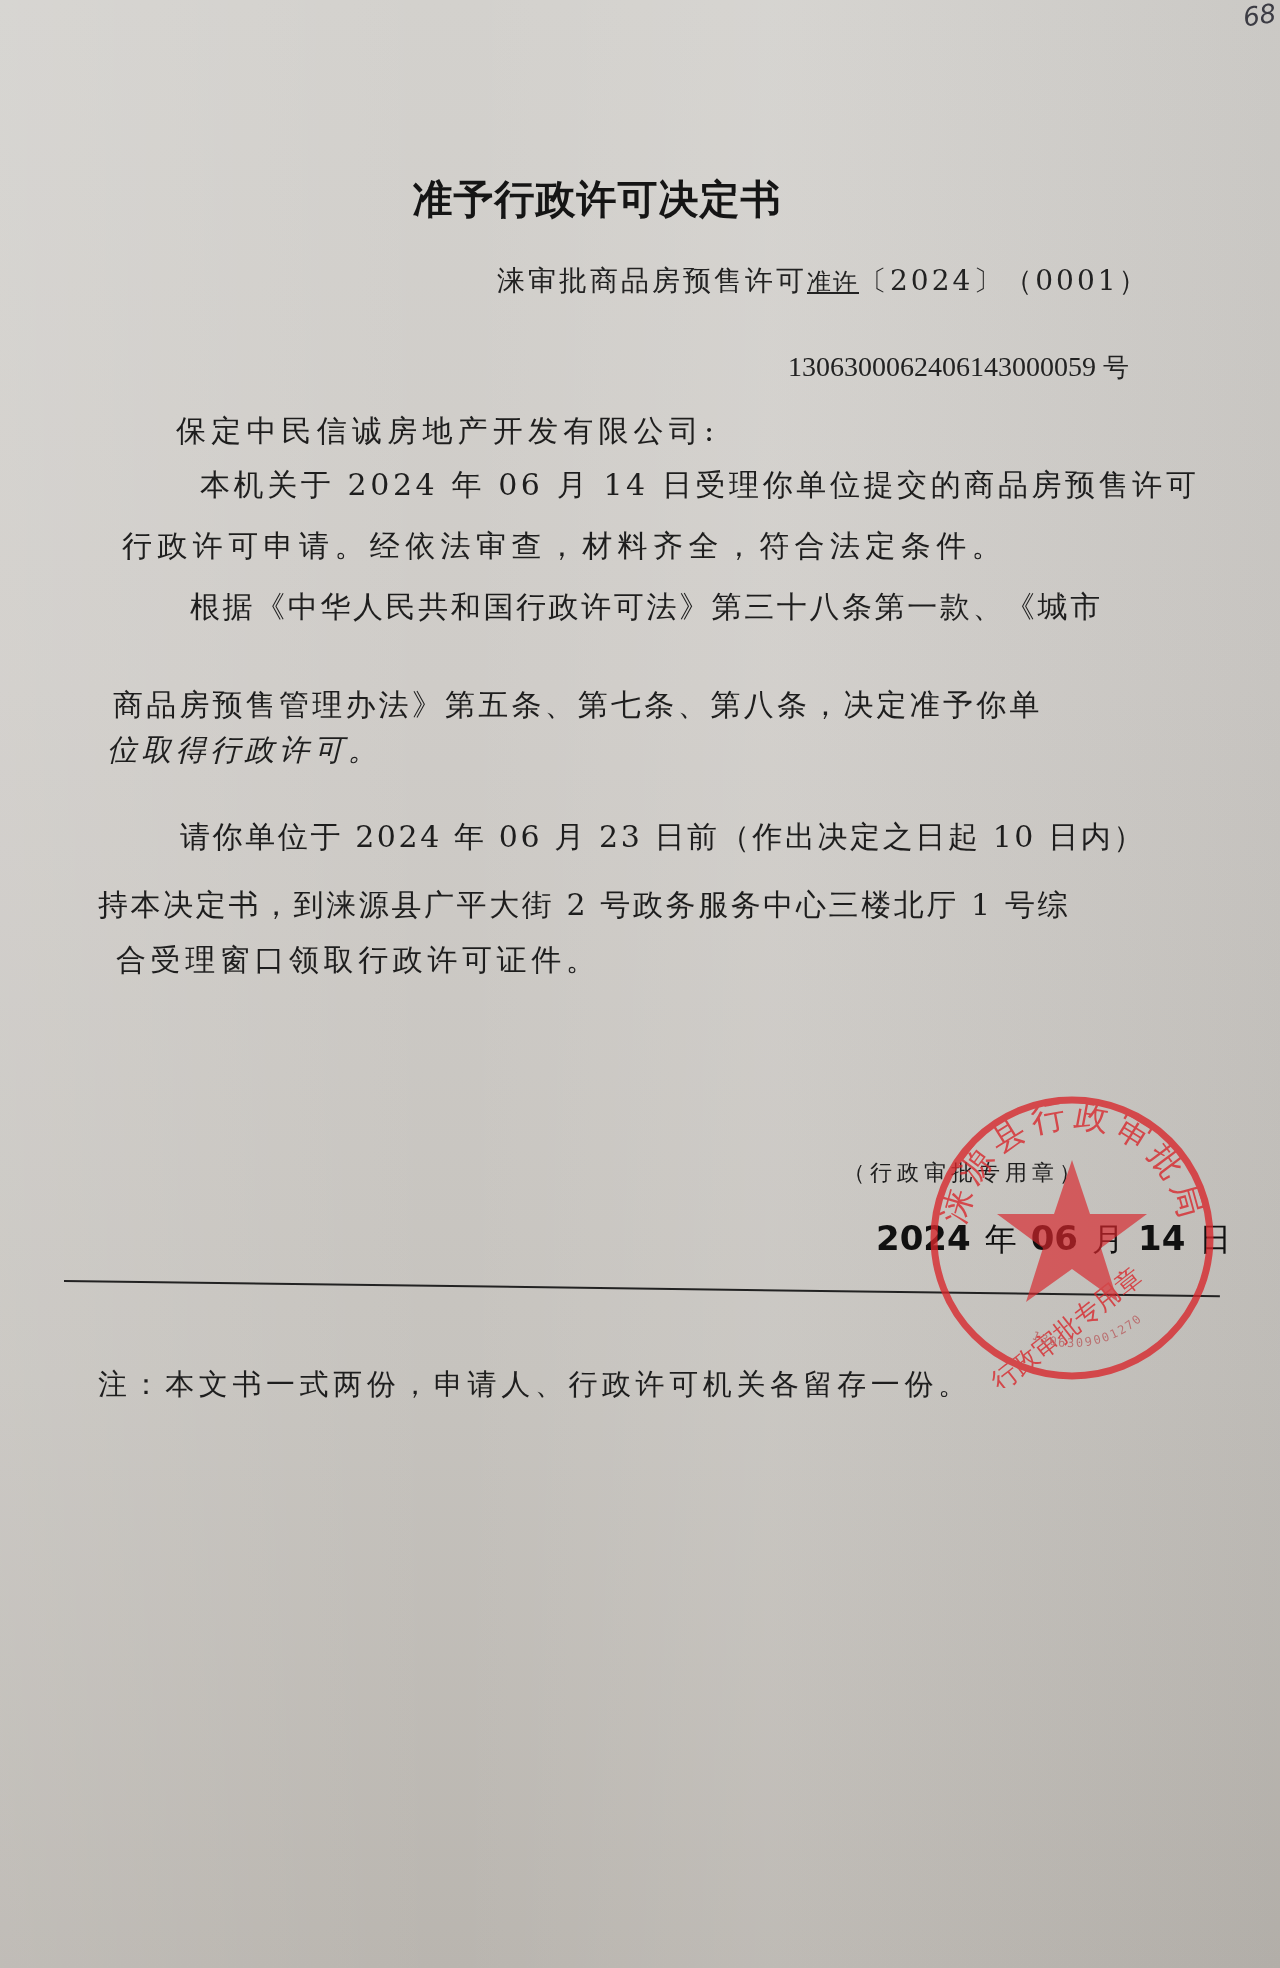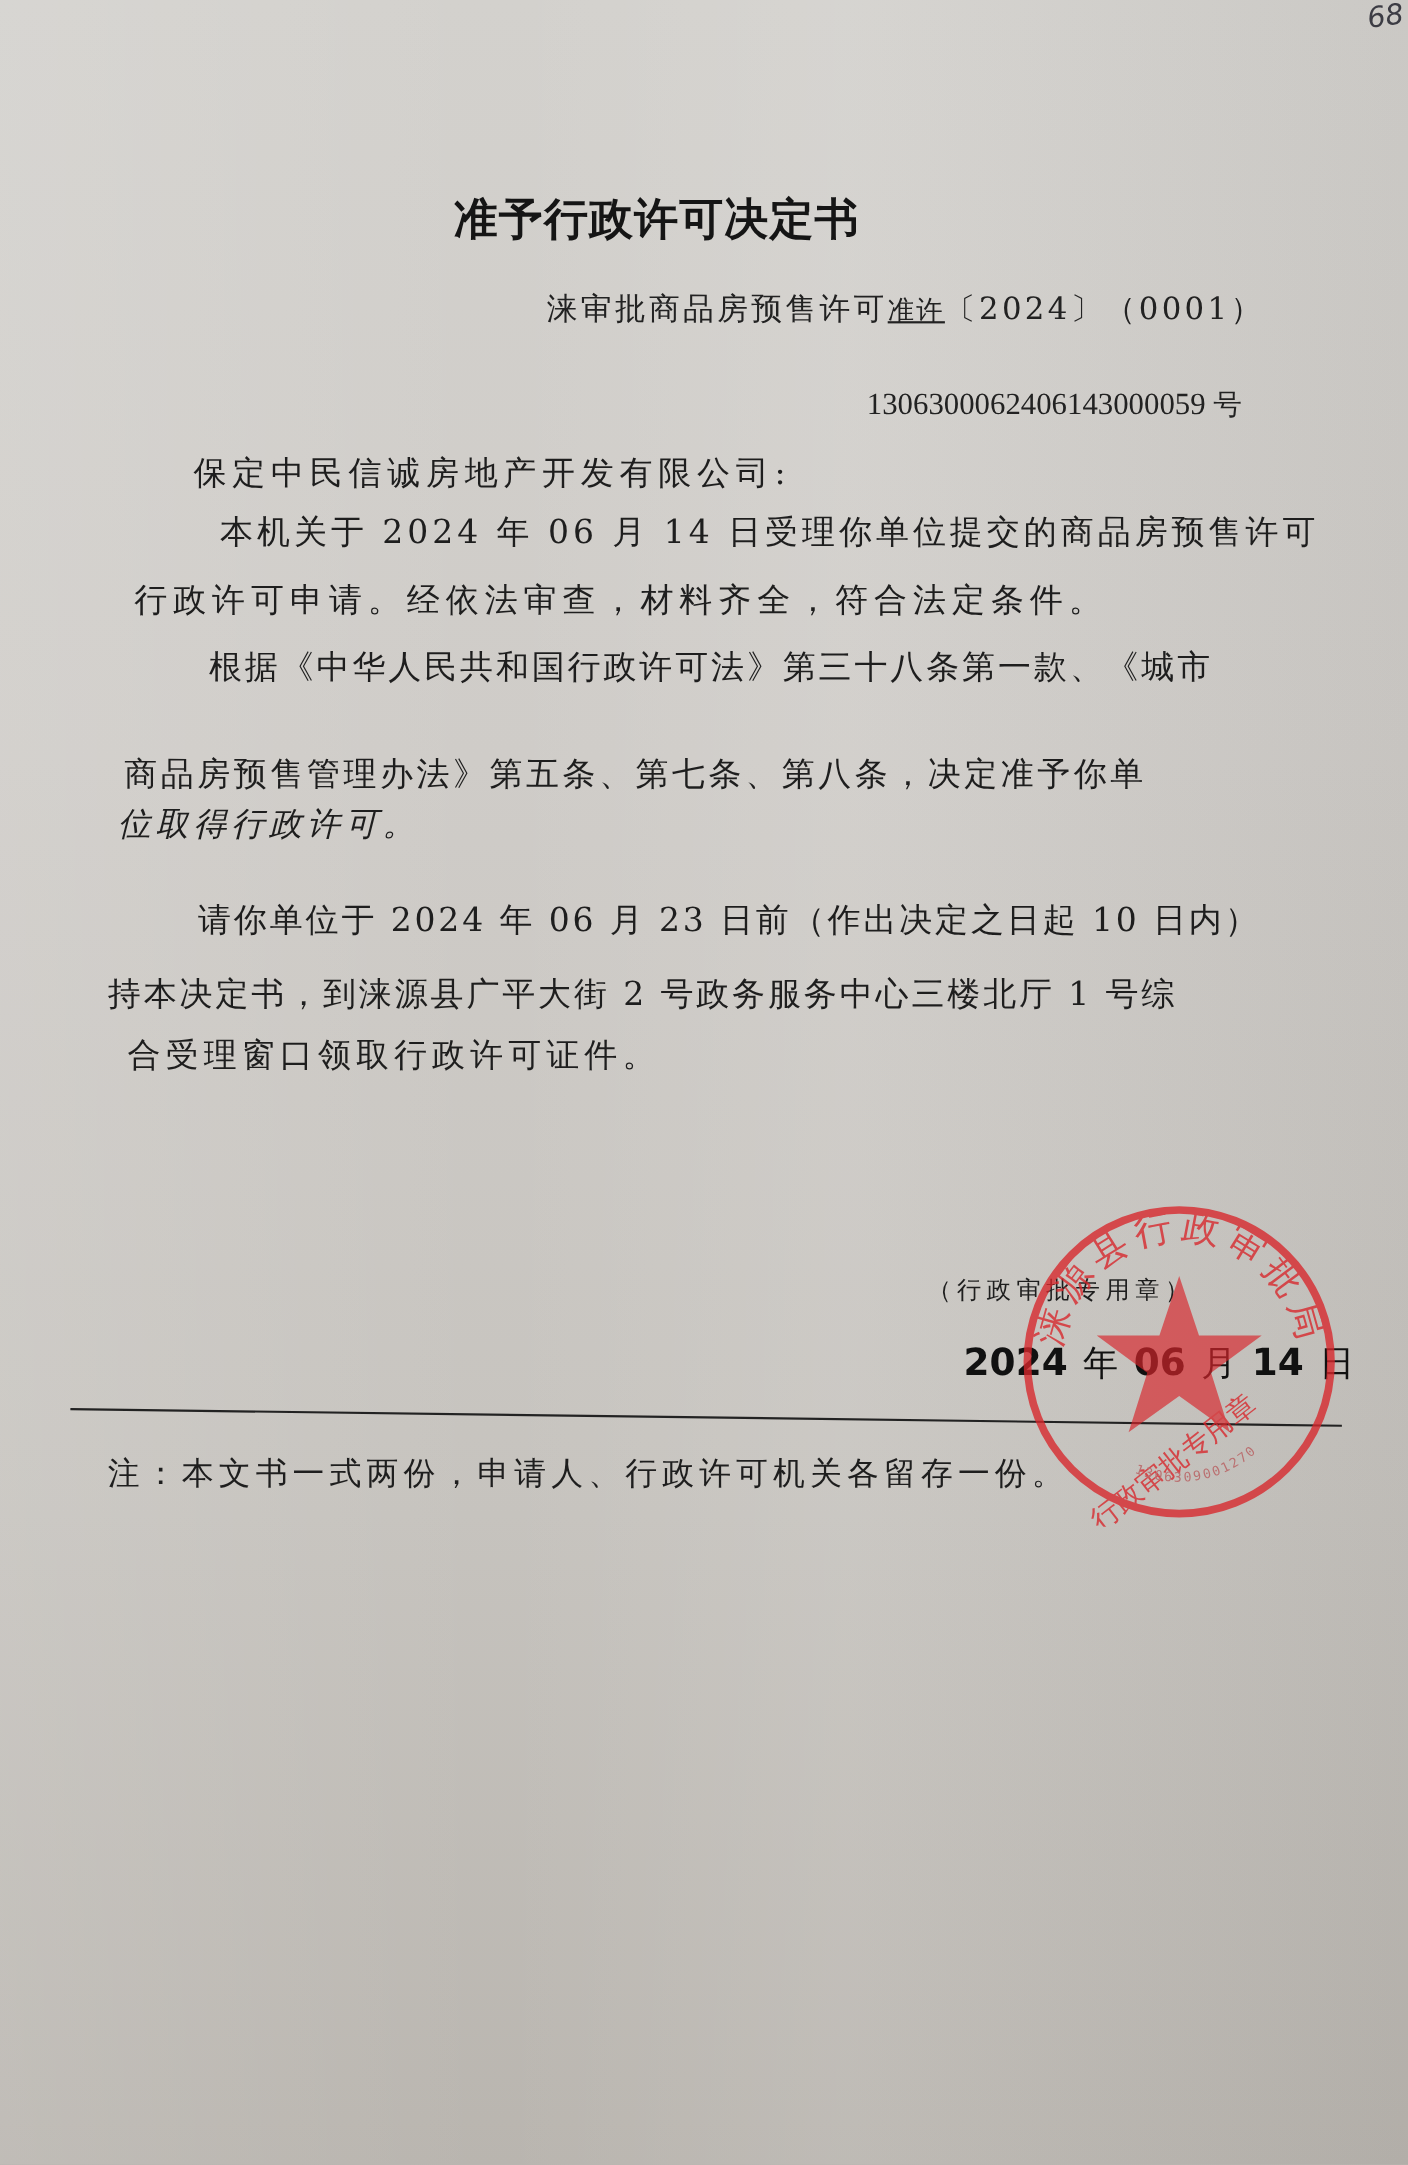--- a/index.html
+++ b/index.html
@@ -111,21 +111,21 @@
       top: 1280px;
       left: 64px;
       width: 1156px;
       height: 2px;
       background: #222;
       transform: rotate(0.75deg);
       transform-origin: left center;
     }
     .note {
       position: absolute;
-      top: 1320px;
+      top: 1365px;
       left: 98px;
       font-size: 29px;
       letter-spacing: 4.6px;
       color: #1e1e1e;
       white-space: nowrap;
     }
     .stamp {
       position: absolute;
       top: 1088px;
       left: 922px;

